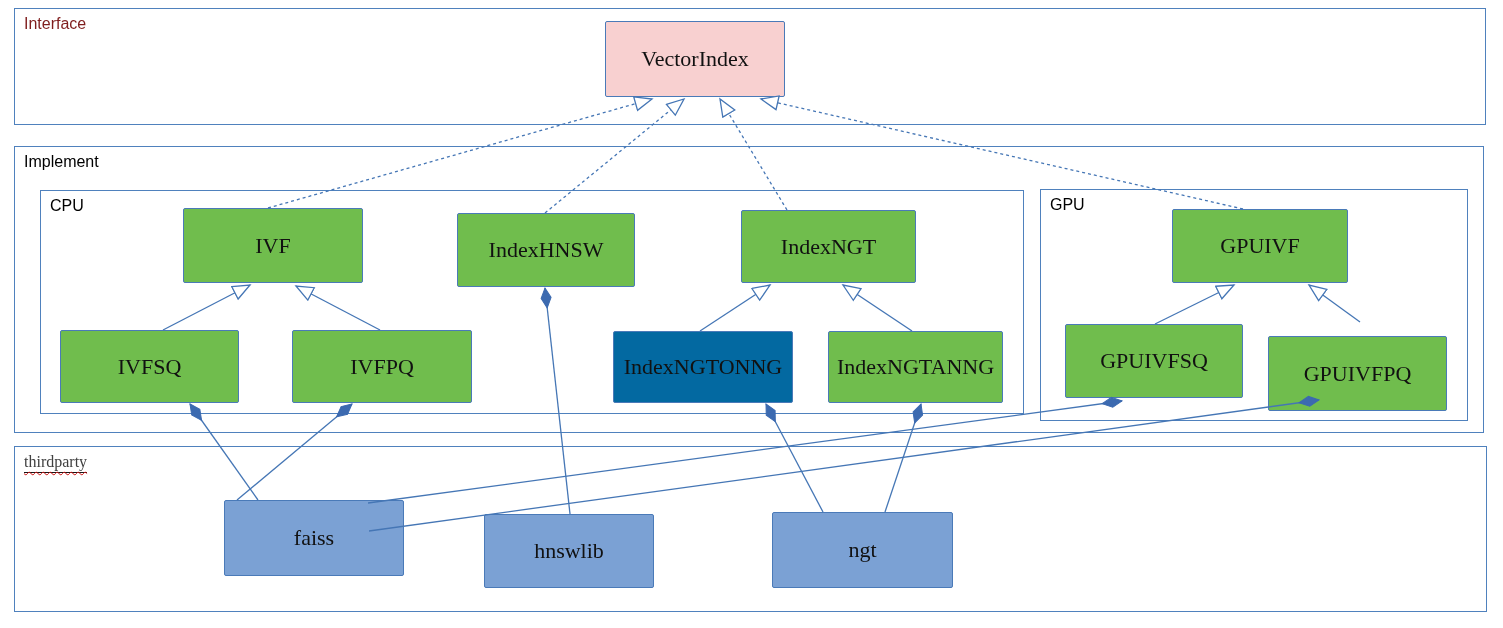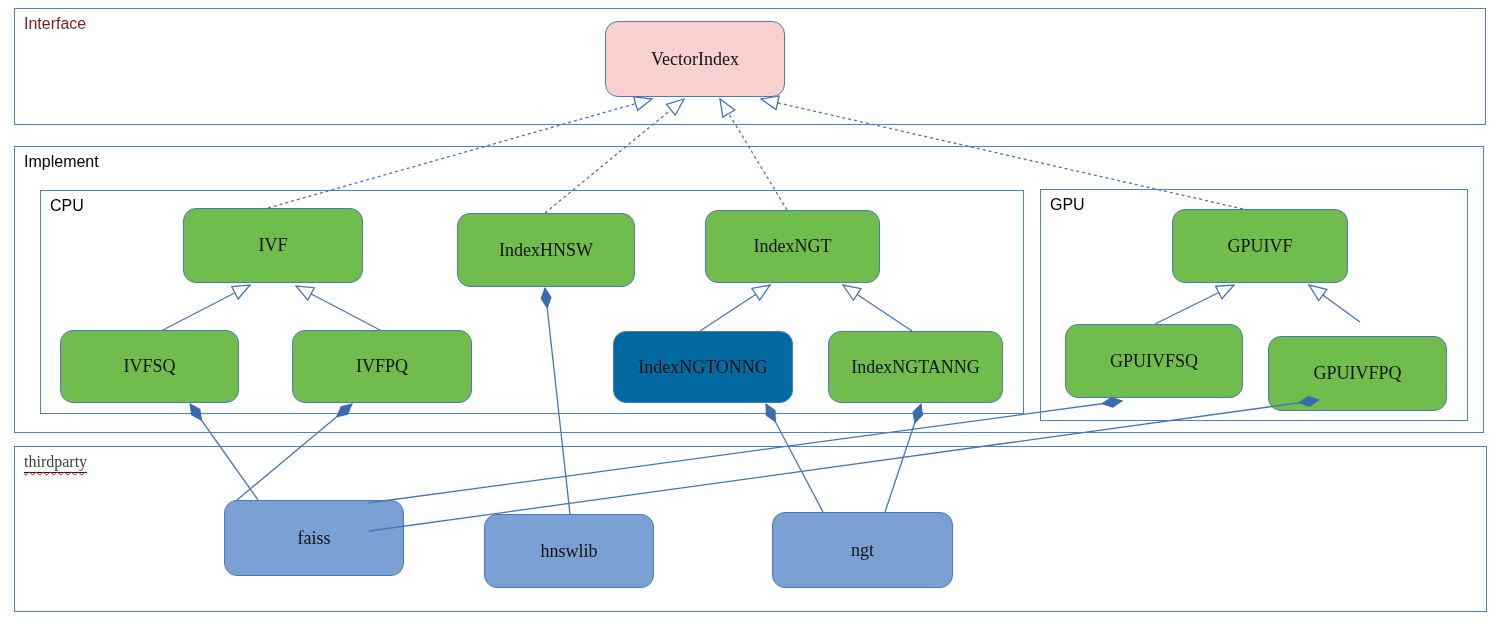--- a/index.html
+++ b/index.html
@@ -26,24 +26,24 @@
   .container-label.spellcheck{
     text-decoration:underline wavy #cc1111 1px;
     text-underline-offset:4px;
     border-bottom:1.2px solid #151515;
     padding-bottom:1px;
   }
   .node{
     position:absolute;
     box-sizing:border-box;
     border:1.5px solid #4a7ab8;
-    border-radius:13px;
+    border-radius:2px;
     display:flex;align-items:center;justify-content:center;
     font-family:"Liberation Serif","DejaVu Serif",serif;
-    font-size:18px;
+    font-size:22px;
     color:#111111;
     text-align:center;
   }
   .edge-layer{
     position:absolute;left:0;top:0;
     pointer-events:none;
   }
 </style>
 </head>
 <body>
@@ -69,21 +69,21 @@
   <div id="nodes">
       <div class="node" style="left: 605px; top: 21px; width: 180px; height: 76px; background: rgb(248, 208, 208); border-color: rgb(74, 122, 184);">
         <span>VectorIndex</span>
       </div>
       <div class="node" style="left: 183px; top: 208px; width: 180px; height: 75px; background: rgb(112, 189, 77); border-color: rgb(74, 122, 184);">
         <span>IVF</span>
       </div>
       <div class="node" style="left: 457px; top: 213px; width: 178px; height: 74px; background: rgb(112, 189, 77); border-color: rgb(74, 122, 184);">
         <span>IndexHNSW</span>
       </div>
-      <div class="node" style="left: 705px; top: 210px; width: 175px; height: 73px; background: rgb(112, 189, 77); border-color: rgb(74, 122, 184);">
+      <div class="node" style="left: 741px; top: 210px; width: 175px; height: 73px; background: rgb(112, 189, 77); border-color: rgb(74, 122, 184);">
         <span>IndexNGT</span>
       </div>
       <div class="node" style="left: 1172px; top: 209px; width: 176px; height: 74px; background: rgb(112, 189, 77); border-color: rgb(74, 122, 184);">
         <span>GPUIVF</span>
       </div>
       <div class="node" style="left: 60px; top: 330px; width: 179px; height: 73px; background: rgb(112, 189, 77); border-color: rgb(74, 122, 184);">
         <span>IVFSQ</span>
       </div>
       <div class="node" style="left: 292px; top: 330px; width: 180px; height: 73px; background: rgb(112, 189, 77); border-color: rgb(74, 122, 184);">
         <span>IVFPQ</span>

